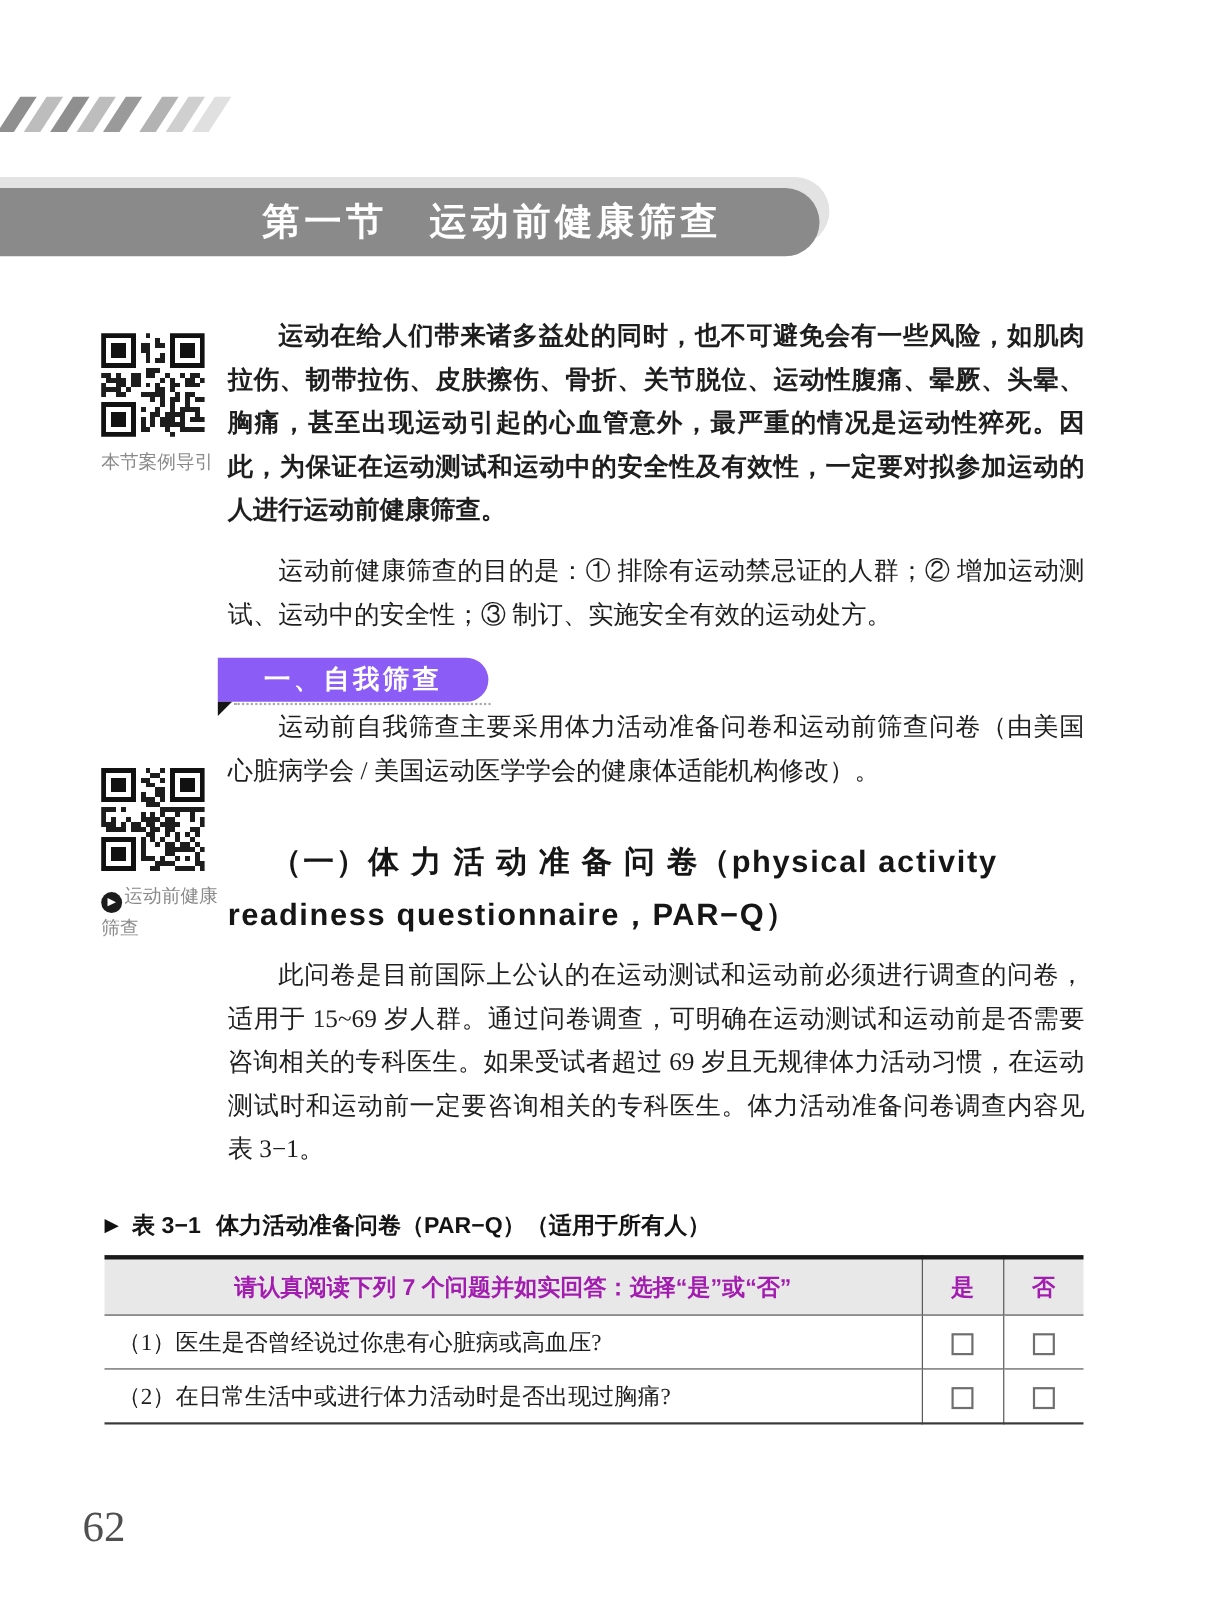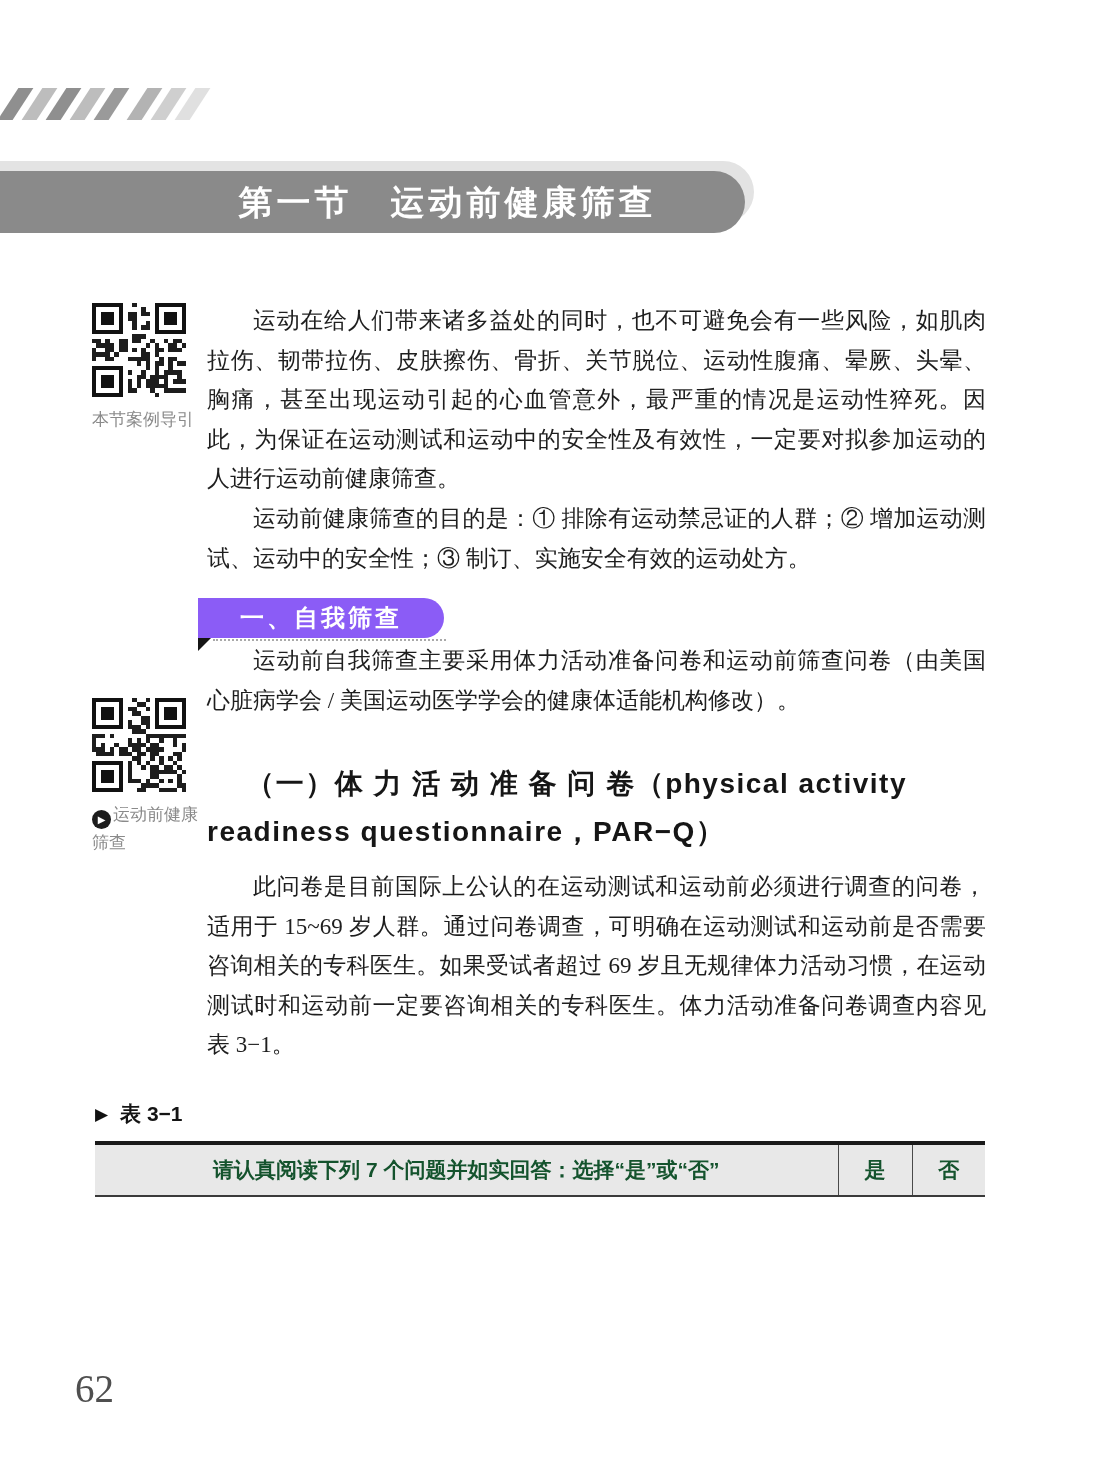--- a/index.html
+++ b/index.html
@@ -34,21 +34,21 @@
   .qr-block.one{left:92px;top:303px;}
   .qr-block.two{left:92px;top:698px;}
   .qr-code{width:94px;height:94px;display:block;}
   .qr-caption{margin-top:9px;font-size:17px;line-height:28px;color:#8a8a8a;}
   .play-icon{display:inline-block;width:19px;height:19px;border-radius:50%;
     background:#1c1c1c;color:#fff;font-size:10px;line-height:19px;text-align:center;
     vertical-align:-3px;margin-right:2px;font-family:"DejaVu Sans",sans-serif;}
   
   .para{position:absolute;left:207px;width:779px;font-size:23px;line-height:39.5px;
     text-align:justify;text-indent:2em;color:#1e1e1e;}
-  .p1{top:301px;} .p2{top:499px;} .p3{top:641px;} .p4{top:867px;}
+  .p1{top:286px;font-weight:bold;} .p2{top:499px;} .p3{top:641px;} .p4{top:867px;}
   
   .sub1-box{position:absolute;left:198px;top:598px;width:246px;height:40px;
     background:#8b5cf6;border-radius:0 20px 20px 0;color:#fff;
     font-family:"Liberation Sans","DejaVu Sans",sans-serif;font-weight:bold;
     font-size:24px;line-height:40px;text-align:center;letter-spacing:3px;}
   .sub1-triangle{position:absolute;left:198px;top:638px;width:0;height:0;
     border-top:13px solid #151515;border-right:13px solid transparent;}
   .sub1-dots{position:absolute;left:213px;top:639px;width:233px;border-top:2px dotted #a9a9a9;}
   
   .sub2{position:absolute;left:207px;top:760px;width:782px;
@@ -58,21 +58,21 @@
   .tbl-caption{position:absolute;left:95px;top:1100px;display:flex;align-items:center;
     font-family:"Liberation Sans","DejaVu Sans",sans-serif;font-weight:bold;
     font-size:21px;color:#141414;}
   .caption-marker{font-size:17px;margin-right:12px;color:#111;}
   .caption-title{margin-left:14px;}
   table.parq{position:absolute;left:95px;top:1141px;width:890px;border-collapse:collapse;
     border-top:4px solid #1a1a1a;border-bottom:2px solid #3a3a3a;table-layout:fixed;}
   table.parq col.c-q{width:743px;} table.parq col.c-y{width:74px;} table.parq col.c-n{width:73px;}
   table.parq th{background:#e8e8e8;height:48px;
     font-family:"Liberation Sans","DejaVu Sans",sans-serif;font-weight:bold;
-    font-size:21px;color:#14532d;text-align:center;}
+    font-size:21px;color:#a21caf;text-align:center;}
   table.parq td{height:46px;font-size:21px;color:#1e1e1e;}
   table.parq td.q-cell{text-align:left;padding-left:12px;}
   table.parq td.cb-cell{text-align:center;}
   table.parq tr{border-bottom:1px solid #4a4a4a;}
   table.parq th:not(:last-child),table.parq td:not(:last-child){border-right:1px solid #4a4a4a;}
   .checkbox{width:20px;height:20px;border:2px solid #6f6f6f;display:inline-block;
     background:#fff;box-sizing:border-box;vertical-align:middle;}
   
   .page-number{position:absolute;left:75px;top:1366px;
     font-family:Liberation Serif, serif;font-size:39px;color:#4f4f4f;}
@@ -380,30 +380,45 @@
 
 <div class="para p3">运动前自我筛查主要采用体力活动准备问卷和运动前筛查问卷（由美国心脏病学会 / 美国运动医学学会的健康体适能机构修改）。</div>
 
 <div class="sub2">（一）体 力 活 动 准 备 问 卷（physical activity readiness questionnaire，PAR−Q）</div>
 
 <div class="para p4">此问卷是目前国际上公认的在运动测试和运动前必须进行调查的问卷，适用于 15~69 岁人群。通过问卷调查，可明确在运动测试和运动前是否需要咨询相关的专科医生。如果受试者超过 69 岁且无规律体力活动习惯，在运动测试时和运动前一定要咨询相关的专科医生。体力活动准备问卷调查内容见表 3−1。</div>
 
 <div class="tbl-caption">
   <span class="caption-marker">▶</span>
   <span class="caption-label">表 3−1</span>
+  <span class="caption-title">体力活动准备问卷（PAR−Q）（适用于所有人）</span>
 </div>
 
 <table class="parq">
   <colgroup>
       <col class="c-q">
       <col class="c-y">
       <col class="c-n">
     </colgroup>
   <tbody>
       <tr>
     <th>请认真阅读下列 7 个问题并如实回答：选择“是”或“否”</th>
     <th>是</th>
     <th>否</th>
   </tr>
+  <tr>
+    <td class="q-cell">（1）医生是否曾经说过你患有心脏病或高血压?</td>
+    <td class="cb-cell">
+      <span class="checkbox"></span></td>
+    <td class="cb-cell">
+      <span class="checkbox"></span></td>
+  </tr>
+  <tr>
+    <td class="q-cell">（2）在日常生活中或进行体力活动时是否出现过胸痛?</td>
+    <td class="cb-cell">
+      <span class="checkbox"></span></td>
+    <td class="cb-cell">
+      <span class="checkbox"></span></td>
+  </tr>
 </tbody>
   </table>
 
 <div class="page-number">62</div>
 
 </body></html>

